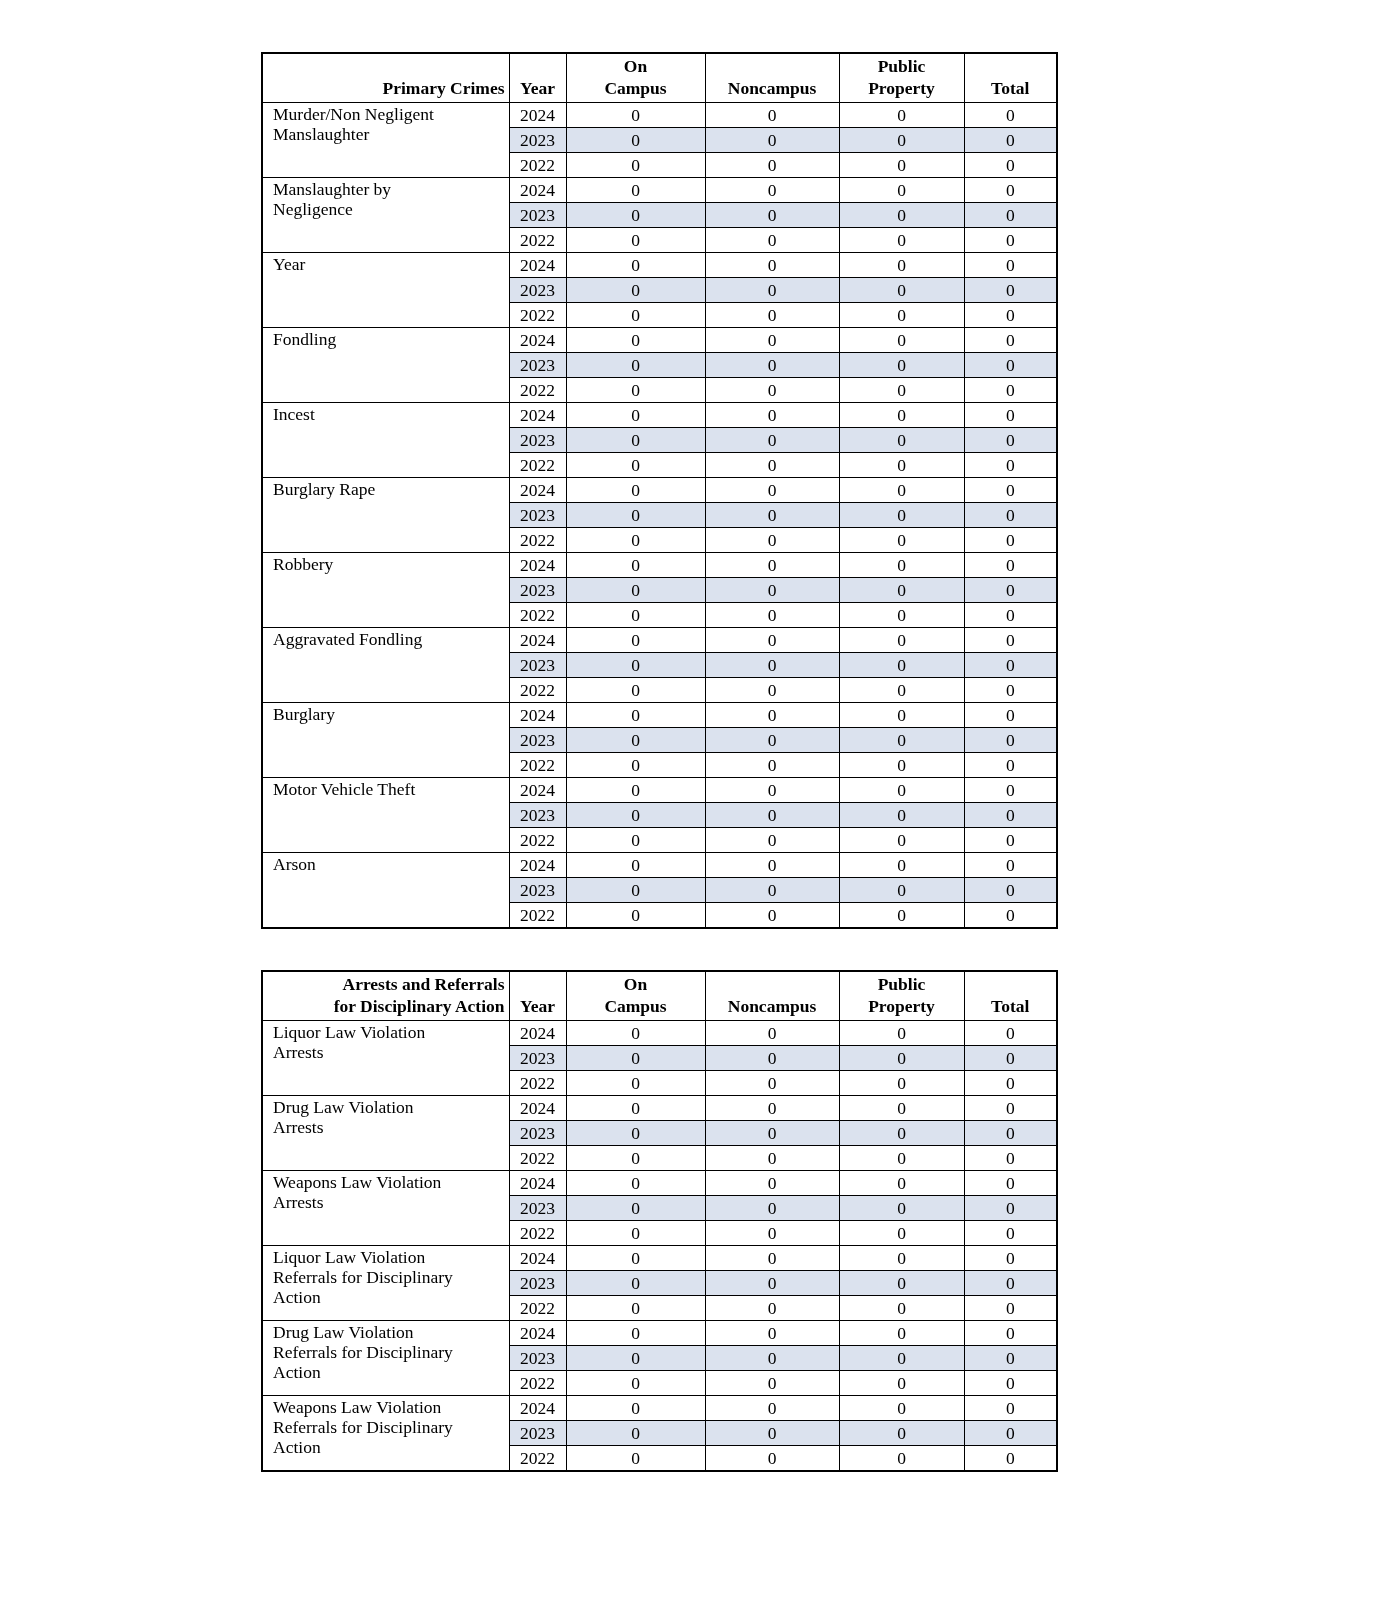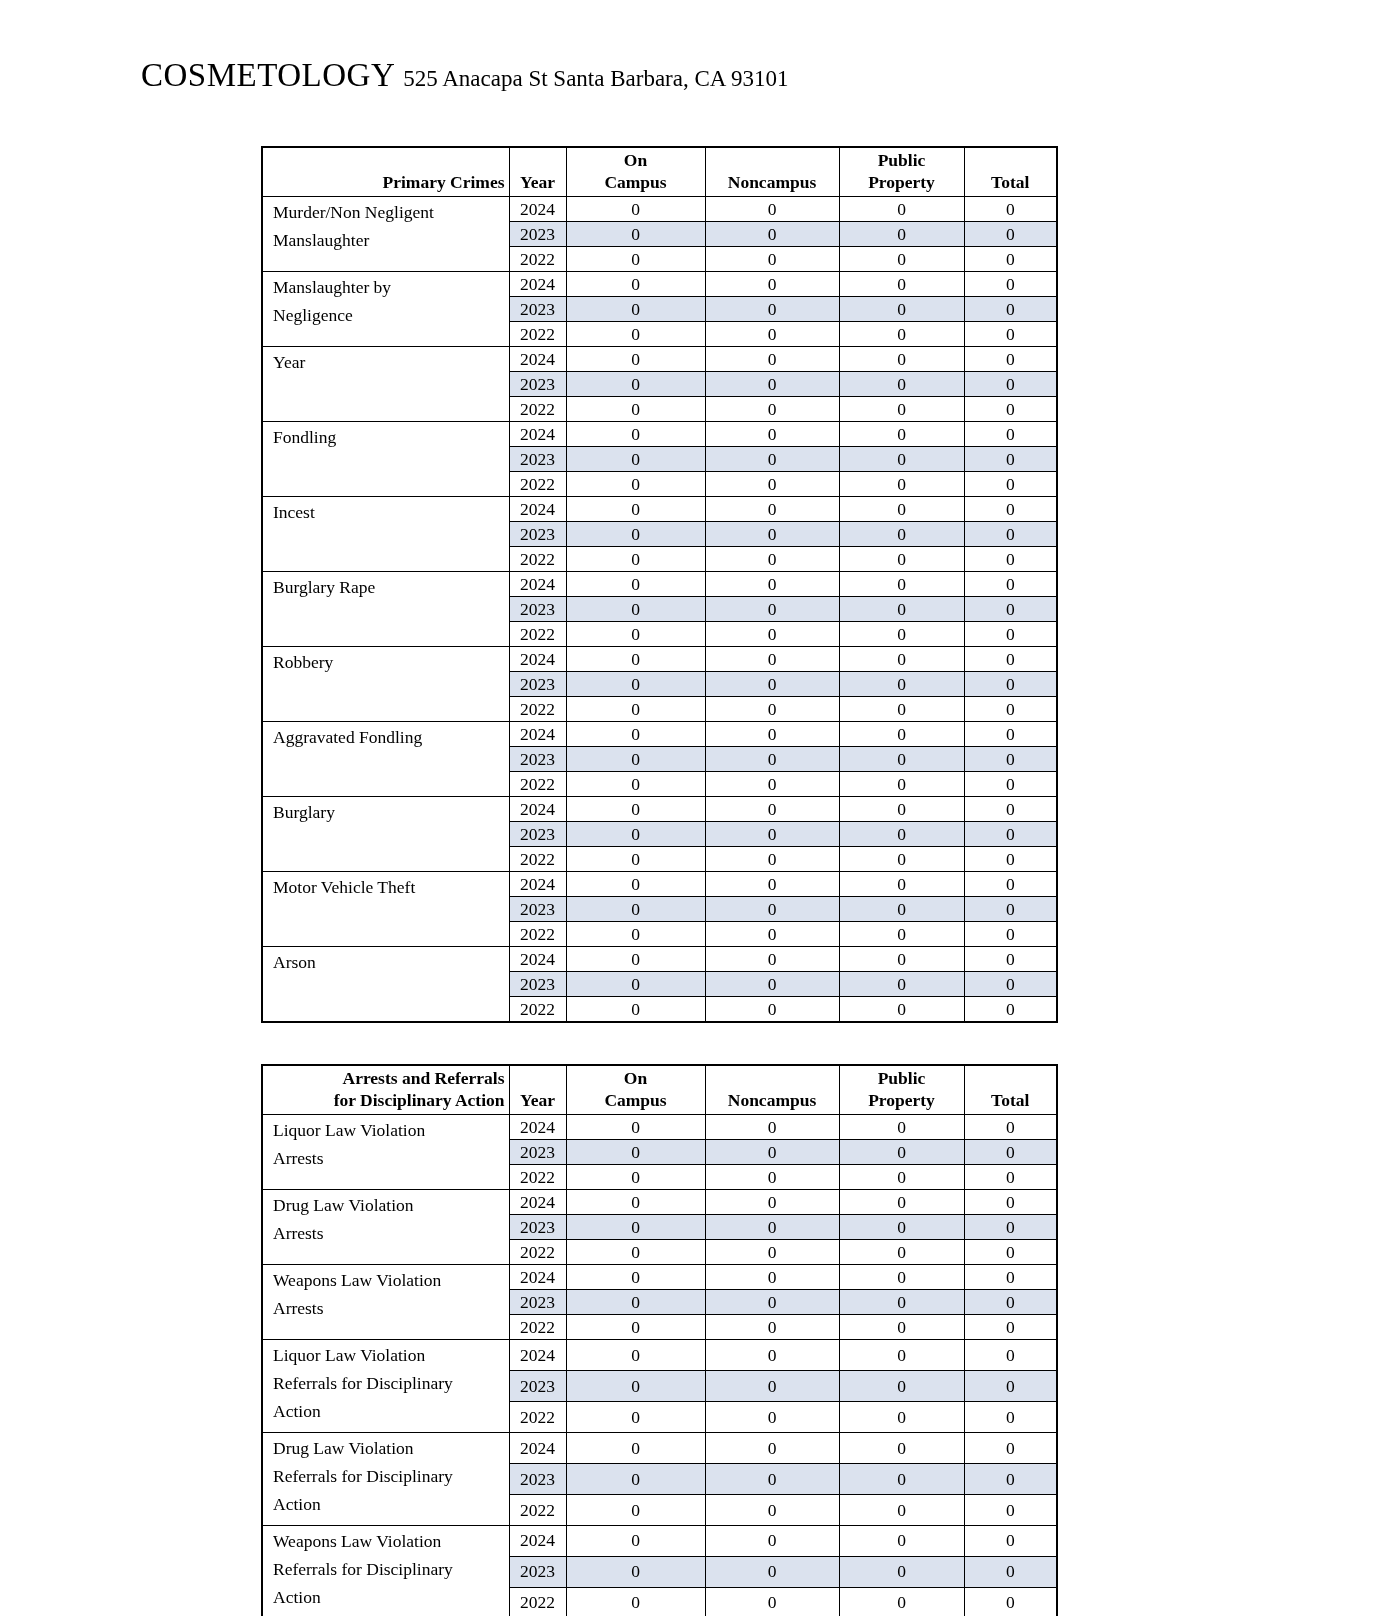--- a/index.html
+++ b/index.html
@@ -47,34 +47,31 @@
   td {
     height: 24px;
     padding: 0 2px;
     text-align: center;
     line-height: 23px;
     background: #ffffff;
   }
   td.cat {
     text-align: left;
     vertical-align: top;
-    padding: 1px 6px 7px 10px;
+    padding: 1px 6px 0 10px;
     white-space: pre-line;
-    line-height: 28px;
+    line-height: 20px;
     background: #ffffff;
   }
   tr.shaded td { background: var(--shade); }
 </style>
 </head>
 <body>
 
 <div class="page">
-  <header class="doc-header">
-    <span class="school-name">COSMETOLOGY</span><span class="school-address">525 Anacapa St Santa Barbara, CA 93101</span>
-  </header>
 
   <main class="tables">
     <section class="table-wrap">
       <table class="stats-table">
         <colgroup>
           <col class="c-cat">
             <col class="c-year">
             <col class="c-on">
             <col class="c-non">
             <col class="c-pub">

